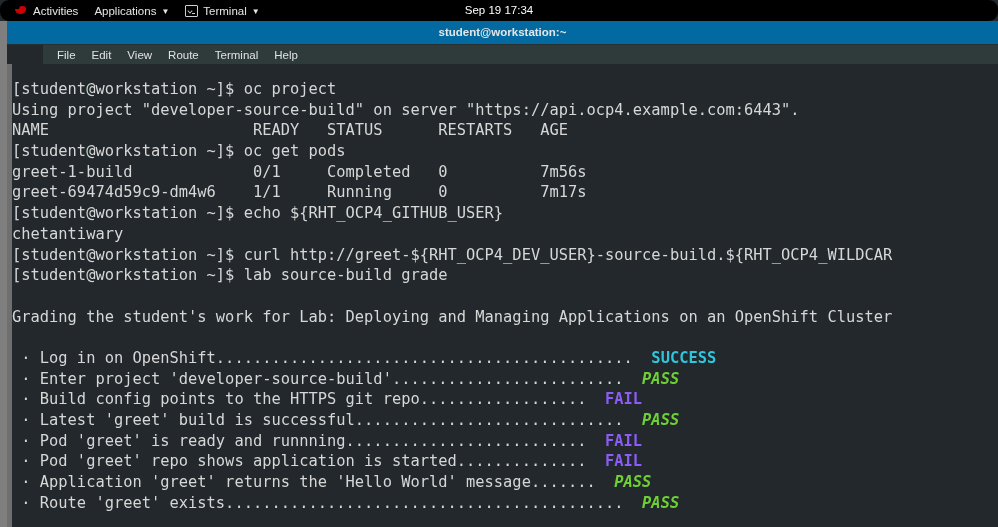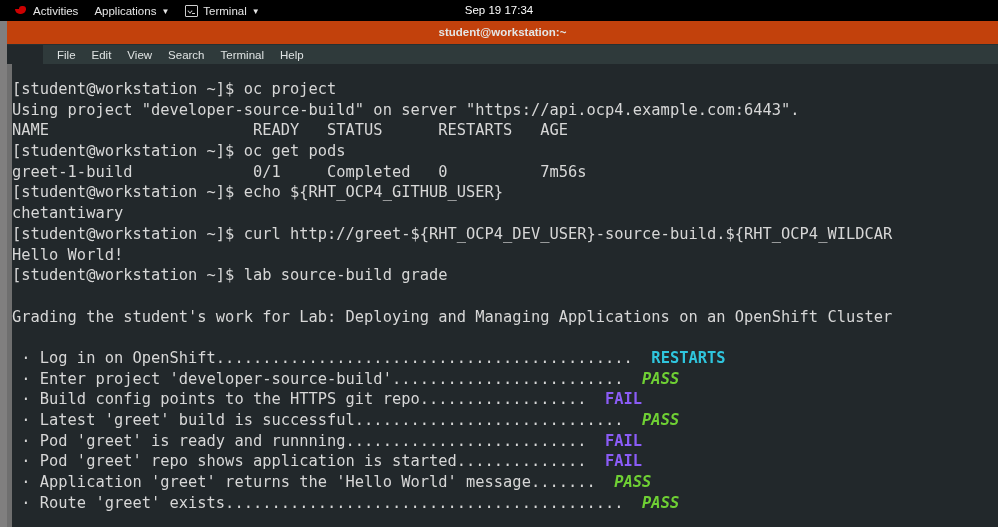--- a/index.html
+++ b/index.html
@@ -26,20 +26,21 @@
   #topbar {
     position: absolute;
     left: 0; top: 0;
     width: 998px;
     height: 21px;
     background: #000000;
     display: flex;
     color: #e6e6e6;
     font-size: 11.5px;
     z-index: 10;
+    border-radius: 9px;
   }
   .tb-item {
     display: flex;
     align-items: center;
     height: 21px;
     padding: 0 8px;
     white-space: nowrap;
   }
   .tb-item.first { padding-left: 14px; }
   .rh-logo {
@@ -113,21 +114,21 @@
     position: absolute;
     left: 0; top: 21px;
     width: 998px;
     height: 506px;
   }
   #titlebar {
     position: absolute;
     left: 7px; top: 0;
     width: 991px;
     height: 23px;
-    background: #c2410c;
+    background: #0369a1;
     border-bottom: 1px solid #273032;
     color: #e4e6e6;
     font-size: 11.5px;
     line-height: 23px;
     text-align: center;
     font-weight: bold;
   }
   #menubar {
     position: absolute;
     left: 7px; top: 24px;
@@ -220,43 +221,43 @@
     <div id="leftgutter"></div>
     <div id="leftgutter-dark"></div>
     <div id="scrollthumb"></div>
 
     <div id="titlebar">student@workstation:~</div>
 
     <div id="menubar">
       <span class="menu-item">File</span>
       <span class="menu-item">Edit</span>
       <span class="menu-item">View</span>
-      <span class="menu-item">Search</span>
+      <span class="menu-item">Route</span>
       <span class="menu-item">Terminal</span>
       <span class="menu-item">Help</span>
     </div>
 
     <div id="terminal">
       <div id="plain-lines">
           <div class="line">[student@workstation ~]$ oc project</div>
           <div class="line">Using project "developer-source-build" on server "https://api.ocp4.example.com:6443".</div>
           <div class="line">NAME                      READY   STATUS      RESTARTS   AGE</div>
           <div class="line">[student@workstation ~]$ oc get pods</div>
           <div class="line">greet-1-build             0/1     Completed   0          7m56s</div>
+          <div class="line">greet-69474d59c9-dm4w6    1/1     Running     0          7m17s</div>
           <div class="line">[student@workstation ~]$ echo ${RHT_OCP4_GITHUB_USER}</div>
           <div class="line">chetantiwary</div>
           <div class="line">[student@workstation ~]$ curl http://greet-${RHT_OCP4_DEV_USER}-source-build.${RHT_OCP4_WILDCAR</div>
-          <div class="line">Hello World!</div>
           <div class="line">[student@workstation ~]$ lab source-build grade</div>
           <div class="line">&nbsp;</div>
           <div class="line">Grading the student's work for Lab: Deploying and Managing Applications on an OpenShift Cluster</div>
           <div class="line">&nbsp;</div>
         </div>
       <div id="check-lines">
-          <div class="line"><span> · Log in on OpenShift.............................................  </span><span class="c-cyan">RESTARTS</span></div>
+          <div class="line"><span> · Log in on OpenShift.............................................  </span><span class="c-cyan">SUCCESS</span></div>
           <div class="line"><span> · Enter project 'developer-source-build'.........................  </span><span class="c-green">PASS</span></div>
           <div class="line"><span> · Build config points to the HTTPS git repo..................  </span><span class="c-red">FAIL</span></div>
           <div class="line"><span> · Latest 'greet' build is successful.............................  </span><span class="c-green">PASS</span></div>
           <div class="line"><span> · Pod 'greet' is ready and runnning..........................  </span><span class="c-red">FAIL</span></div>
           <div class="line"><span> · Pod 'greet' repo shows application is started..............  </span><span class="c-red">FAIL</span></div>
           <div class="line"><span> · Application 'greet' returns the 'Hello World' message.......  </span><span class="c-green">PASS</span></div>
           <div class="line"><span> · Route 'greet' exists...........................................  </span><span class="c-green">PASS</span></div>
         </div>
     </div>
 

